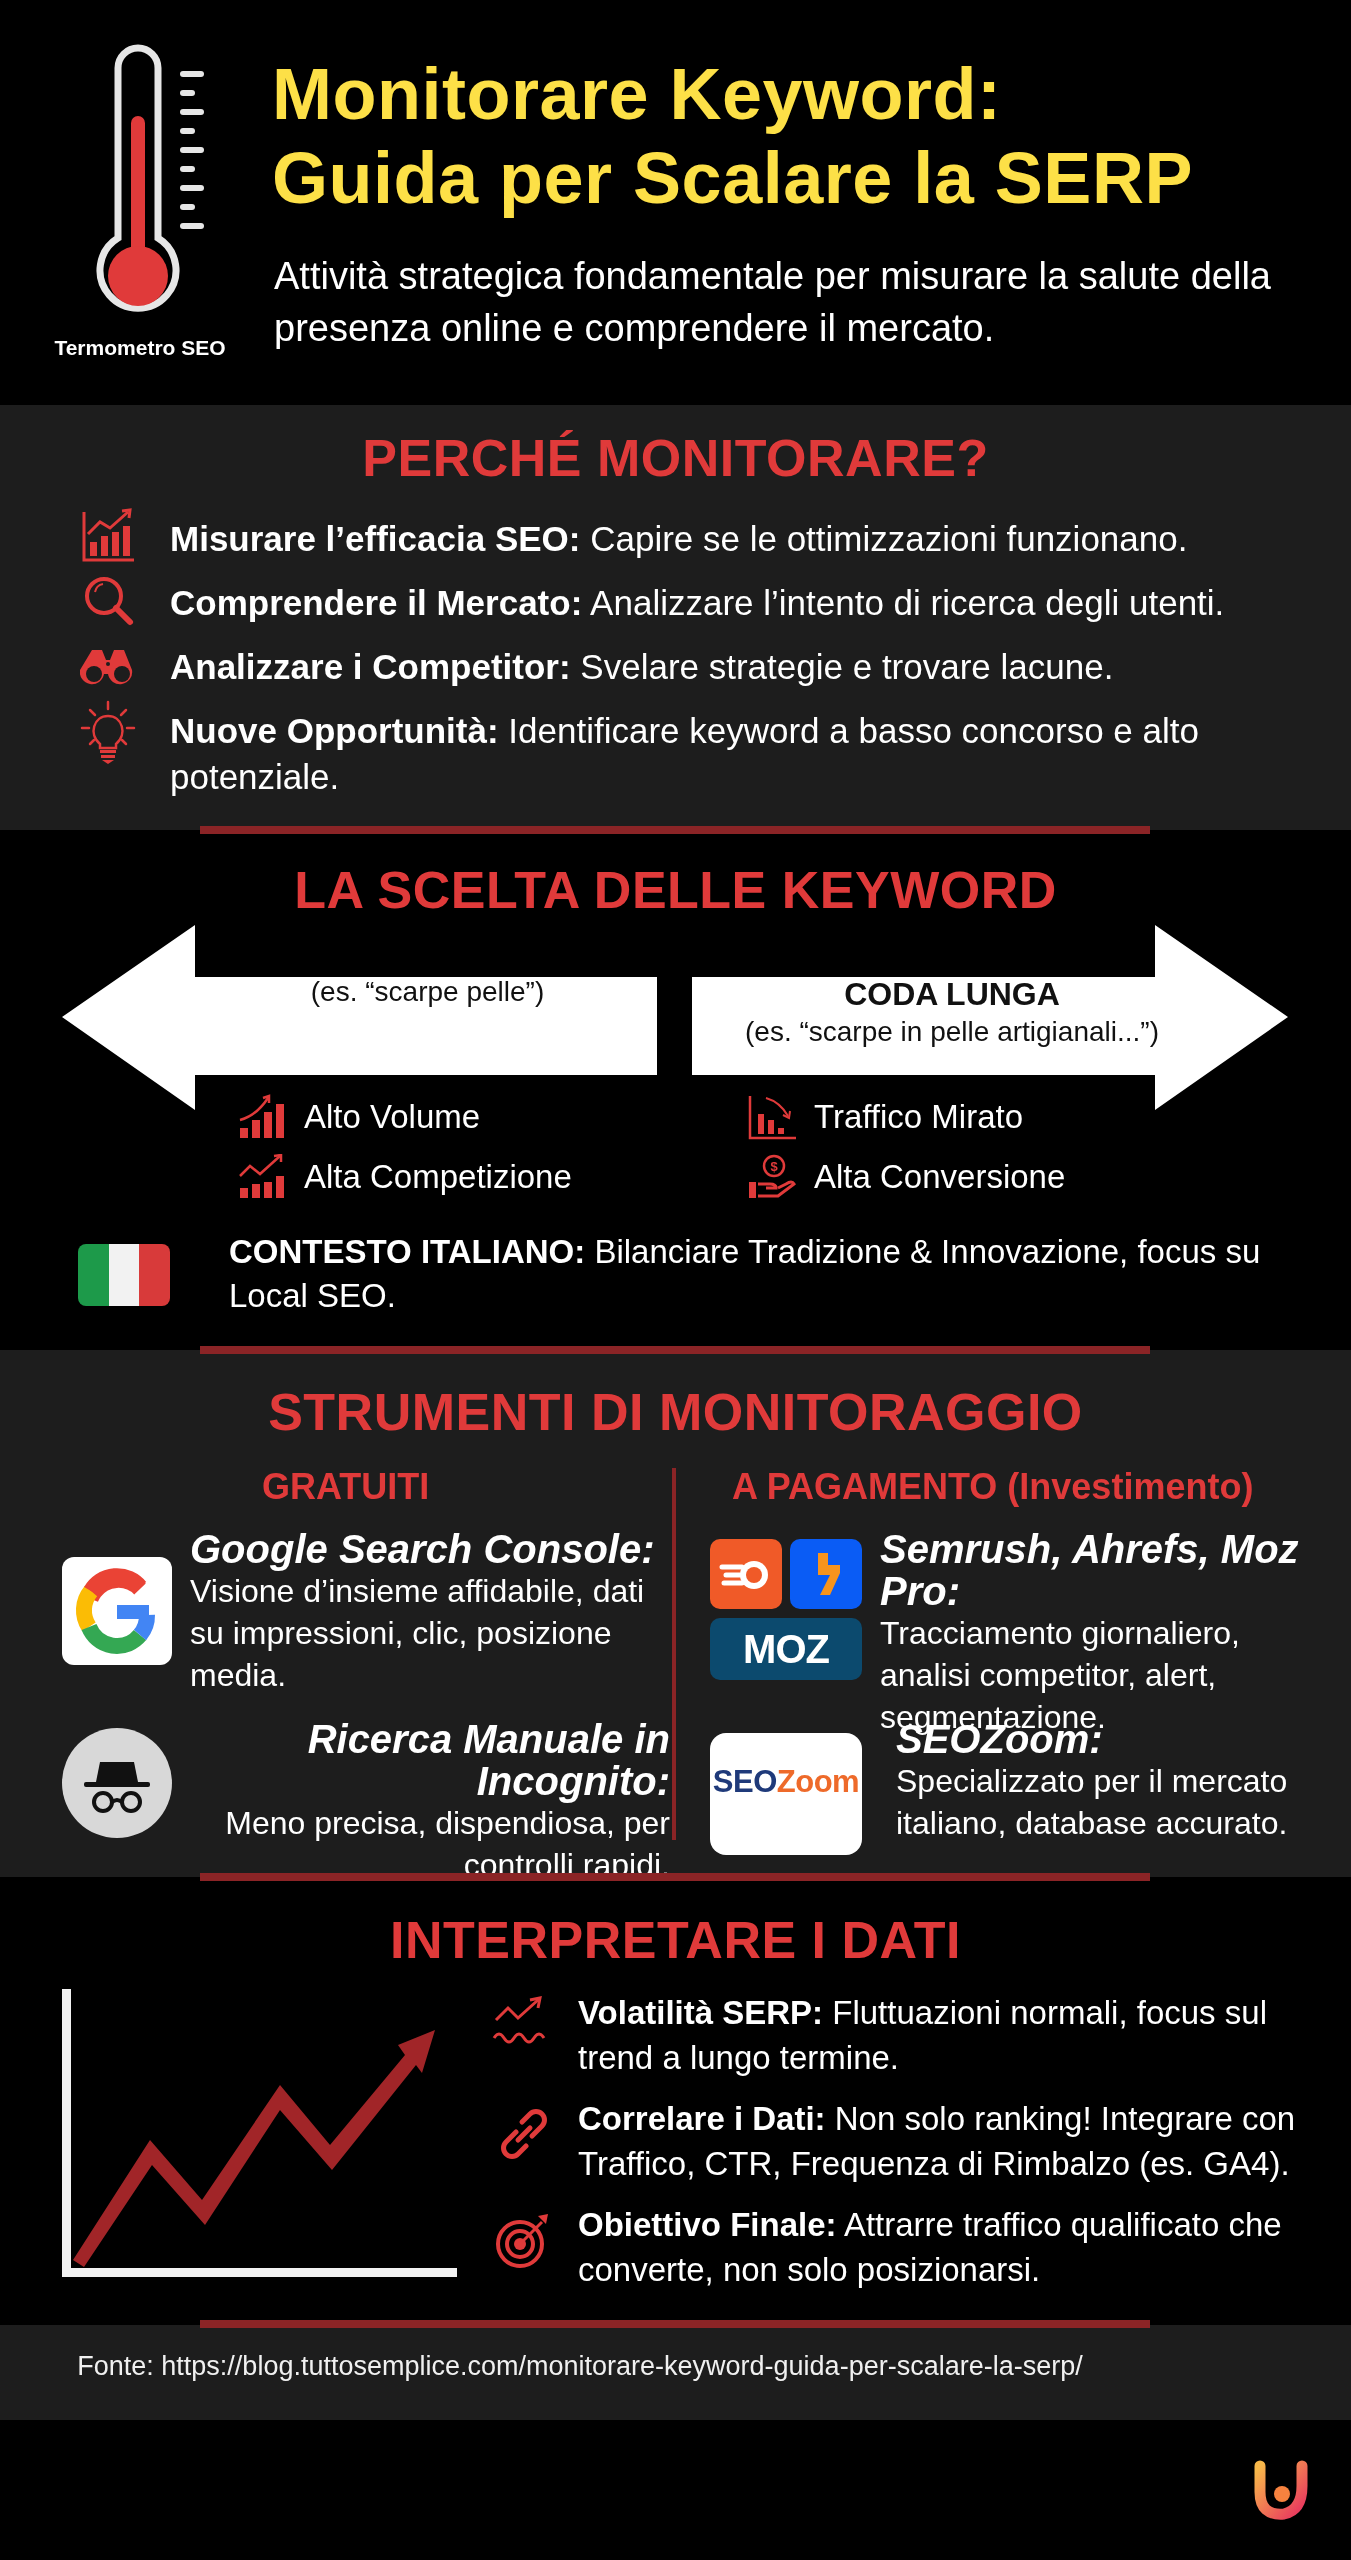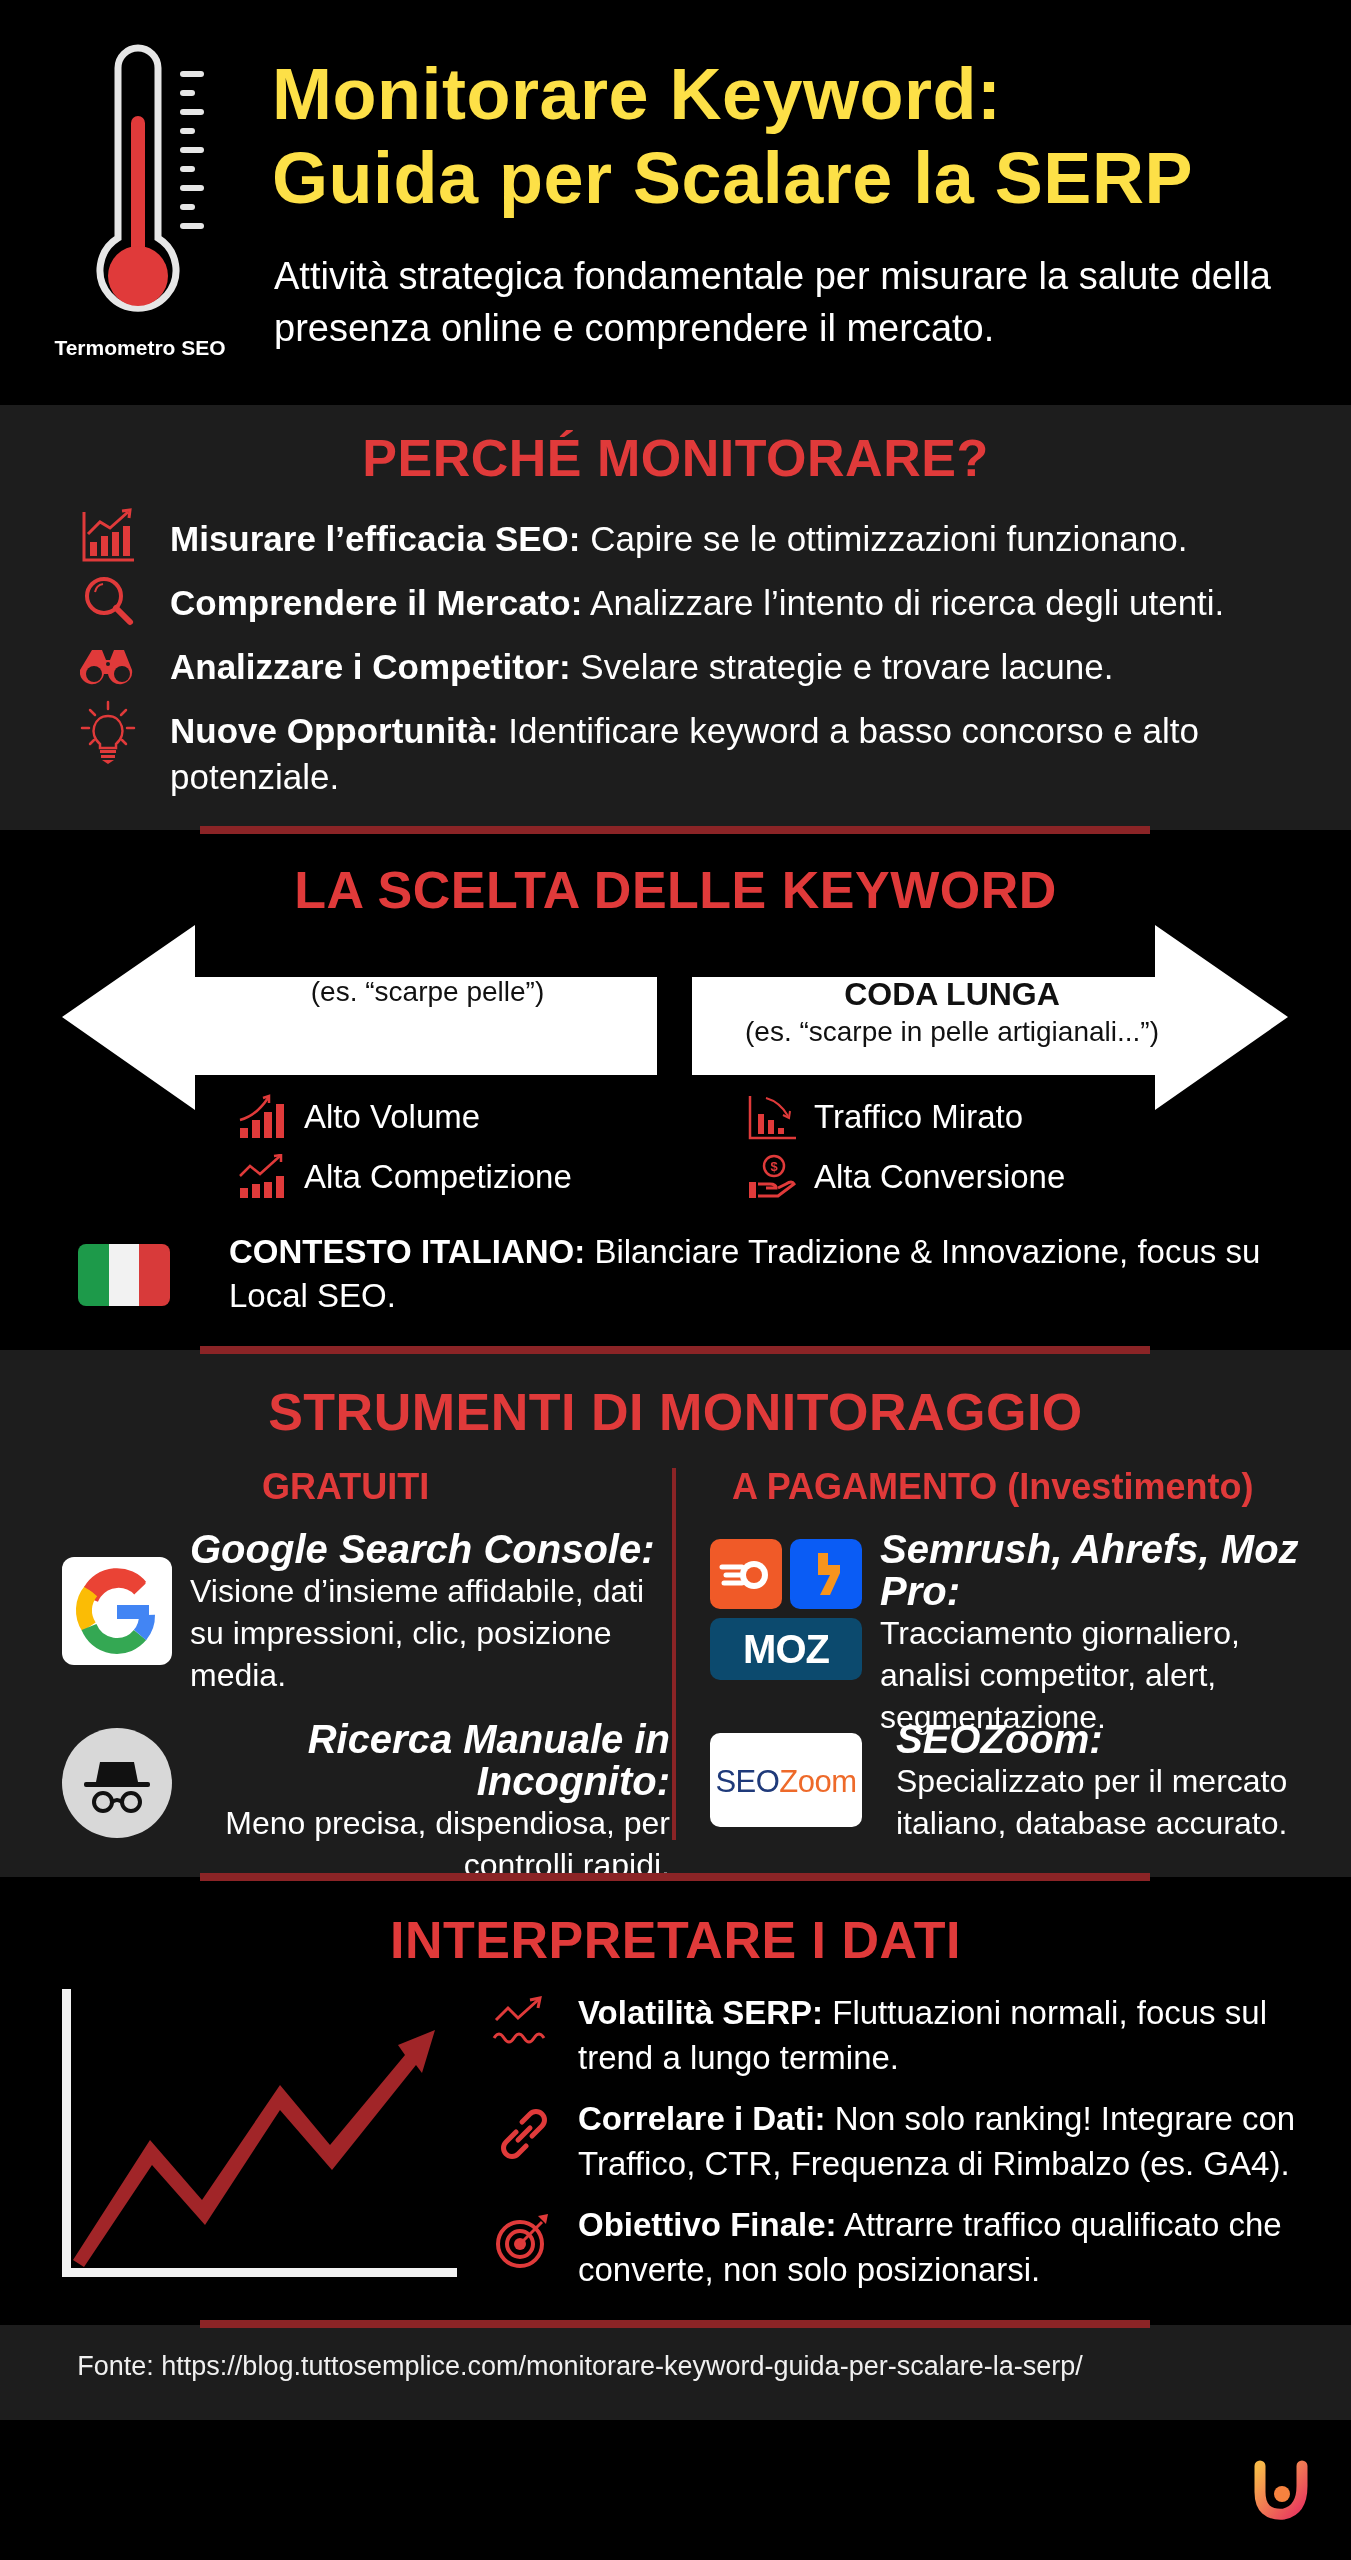--- a/index.html
+++ b/index.html
@@ -49,21 +49,21 @@
   .col-title { position: absolute; font-size: 36px; font-weight: bold; color: #e03a3a; }
   .col-divider { position: absolute; left: 672px; top: 1468px; width: 4px; height: 372px; background: #8b2426; }
   .tool { position: absolute; }
   .tool .ttl { font-size: 40px; font-weight: bold; line-height: 42px; font-style: italic; }
   .tool .dsc { font-size: 32px; line-height: 42px; }
   .logo-g { position: absolute; left: 62px; top: 1557px; width: 110px; height: 108px; background: #fff; border-radius: 12px; }
   .logo-incog { position: absolute; left: 62px; top: 1728px; width: 110px; height: 110px; background: #d8d8d8; border-radius: 50%; }
   .logo-semrush { position: absolute; left: 710px; top: 1539px; width: 72px; height: 70px; background: #f05a28; border-radius: 10px; }
   .logo-ahrefs { position: absolute; left: 790px; top: 1539px; width: 72px; height: 70px; background: #0a5cf5; border-radius: 10px; }
   .logo-moz { position: absolute; left: 710px; top: 1618px; width: 152px; height: 62px; background: #0c4a6e; border-radius: 10px; color: #fff; font-weight: bold; font-size: 40px; text-align: center; line-height: 62px; letter-spacing: -1px; }
-  .logo-seozoom { position: absolute; left: 710px; top: 1733px; width: 152px; height: 94px; background: #fff; border-radius: 10px; text-align: center; line-height: 98px; font-size: 31px; font-weight: normal; letter-spacing: -0.5px; }
+  .logo-seozoom { position: absolute; left: 710px; top: 1733px; width: 152px; height: 122px; background: #fff; border-radius: 16px; text-align: center; line-height: 98px; font-size: 31px; font-weight: bold; letter-spacing: -0.5px; }
   .logo-seozoom .seo { color: #1f3a7a; }
   .logo-seozoom .zoom { color: #ee6a2a; }
 
   
   #trend-chart { position: absolute; left: 60px; top: 1985px; width: 400px; height: 295px; }
   .iitem { position: absolute; left: 492px; width: 840px; }
   .iitem .iic { position: absolute; left: 0; top: 6px; width: 64px; height: 64px; }
   .iitem .itxt { position: absolute; left: 86px; top: 0; width: 760px; font-size: 33px; line-height: 45px; color: #fff; }
 
   #fonte { position: absolute; left: 0; top: 2351px; width: 1160px; text-align: center; font-size: 27px; color: #f0f0f0; }

